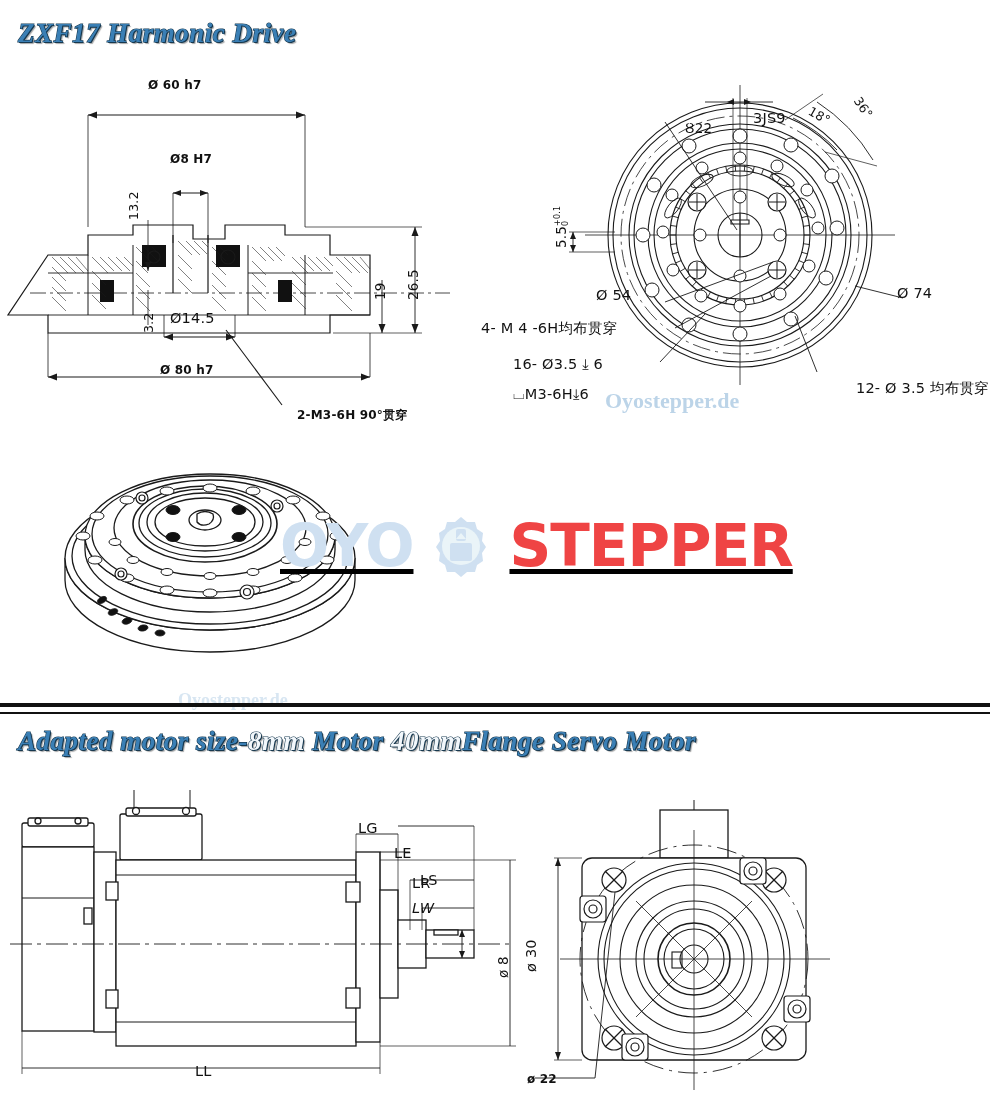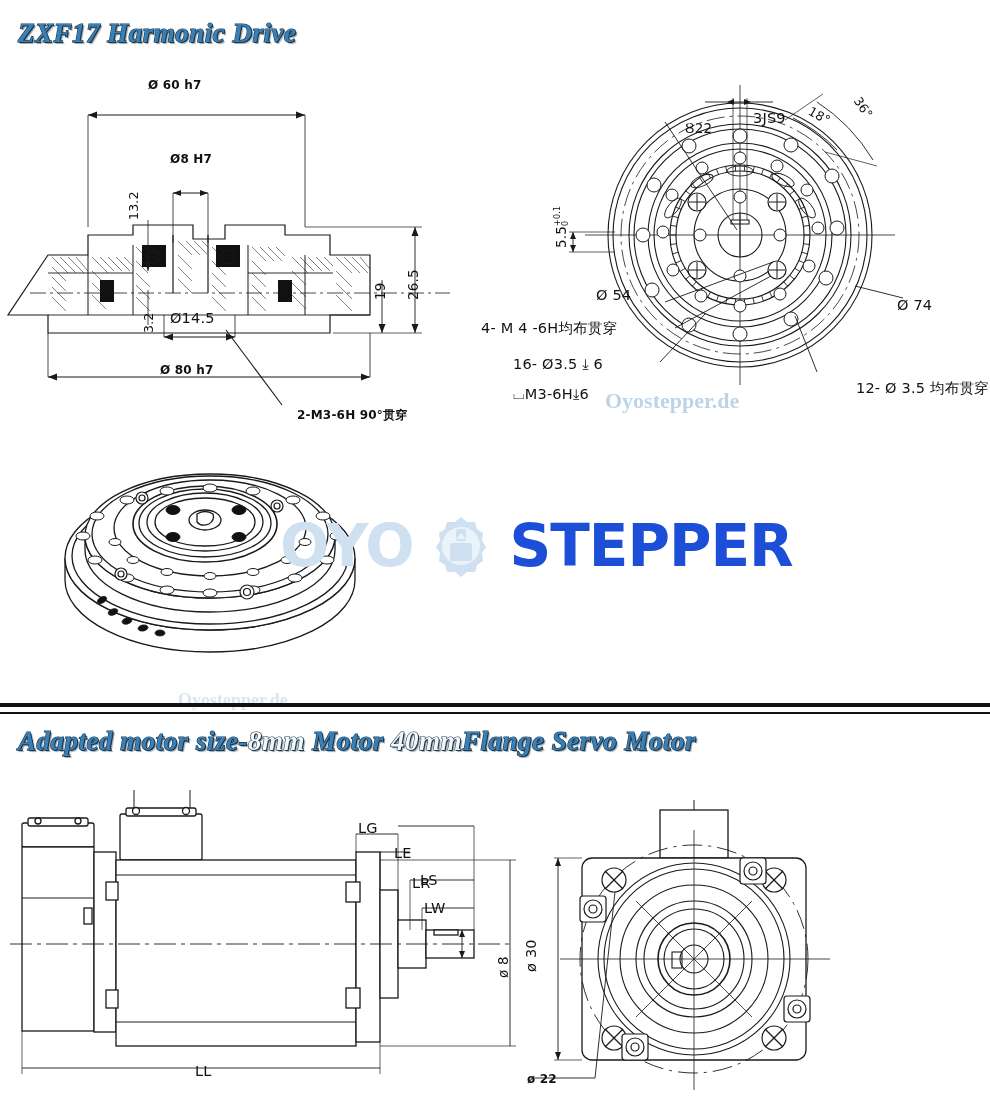--- a/index.html
+++ b/index.html
@@ -43,25 +43,26 @@
     color:#bcd4e8;
     white-space:nowrap;
     pointer-events:none;
   }
   #wm-right{left:605px;top:388px;font-size:22px;}
   #wm-mid{left:178px;top:690px;font-size:18px;color:#d8e6f2;}
   #wm-big{
     position:absolute;left:280px;top:512px;
     display:flex;align-items:center;gap:17px;
     pointer-events:none;
+    text-decoration:underline;
   }
   #wm-big .wb{
     font-family:"DejaVu Sans", sans-serif;
     font-weight:bold;font-size:58px;letter-spacing:-1px;
-    color:#1d4ed8;
+    color:#ef4444;
   }
   #wm-big .wb.blue{color:#cfe0f1;}
   #wm-big svg{display:block;}
 
   
   .dw{position:absolute;}
   .dw svg{display:block;overflow:visible;}
 
   
   .dim{
@@ -353,21 +354,21 @@
   </div>
 
   <div class="dim s14" style="left:753px;top:78px;margin-top:32px;">3JS9</div>
   <div class="dim s13" style="left:645px;top:120px;margin-left:40px;">Ȣ22</div>
   <div class="dim s12" style="left:808px;top:108px;transform:rotate(30deg);">18°</div>
   <div class="dim s12" style="left:852px;top:100px;transform:rotate(55deg);">36°</div>
   <div class="dim s13 rot90" style="left:553px;top:248px;">
     <span>5.5</span><span class="tol"><span>+0.1</span><br><span>0</span></span>
   </div>
   <div class="dim s14" style="left:596px;top:287px;">Ø 54</div>
-  <div class="dim s14" style="left:897px;top:285px;margin-top:12px;">Ø 74</div>
+  <div class="dim s14" style="left:897px;top:285px;">Ø 74</div>
   <div class="dim s14" style="left:481px;top:319px;">4- M 4 -6H均布贯穿</div>
   <div class="dim s14" style="left:513px;top:356px;">16- Ø3.5 ⤓ 6</div>
   <div class="dim s14" style="left:513px;top:386px;">⌴M3-6H⤓6</div>
   <div class="dim s14" style="left:833px;top:379px;margin-left:23px;">12- Ø 3.5 均布贯穿</div>
 
   <div class="wm-text" id="wm-right">Oyostepper.de</div>
 
   <div class="dw" id="iso-view" style="left:55px;top:440px;">
     <svg width="310" height="250" viewBox="0 0 310 250">
       <g stroke="#1a1a1a" fill="#fff" stroke-width="1.3">
@@ -546,21 +547,21 @@
         <line x1="12" y1="241" x2="12" y2="284" stroke-width="0.7"></line>
         <line x1="370" y1="252" x2="370" y2="284" stroke-width="0.7"></line>
       </g>
     </svg>
   </div>
 
   <div class="dim s14" style="left:358px;top:820px;">LG</div>
   <div class="dim s14" style="left:412px;top:860px;margin-top:15px;">LR</div>
   <div class="dim s14" style="left:394px;top:845px;text-align:right;">LE</div>
   <div class="dim s14" style="left:420px;top:872px;">LS</div>
-  <div class="dim s14" style="left:424px;top:900px;">LW</div>
+  <div class="dim s14" style="left:412px;top:900px;font-style:italic;">LW</div>
   <div class="dim s13 rot90" style="left:495px;top:978px;">ø 8</div>
   <div class="dim s14 rot90" style="left:523px;top:972px;">ø 30</div>
   <div class="dim s14" style="left:195px;top:1063px;">LL</div>
 
   <div class="dw" id="motor-face" style="left:540px;top:800px;">
     <svg width="330" height="300" viewBox="0 0 330 300">
       <g stroke="#1a1a1a" fill="#fff" stroke-width="1.3">
 
         <rect x="120" y="10" width="68" height="48"></rect>
         <line x1="154" y1="0" x2="154" y2="10" stroke-width="1"></line>

